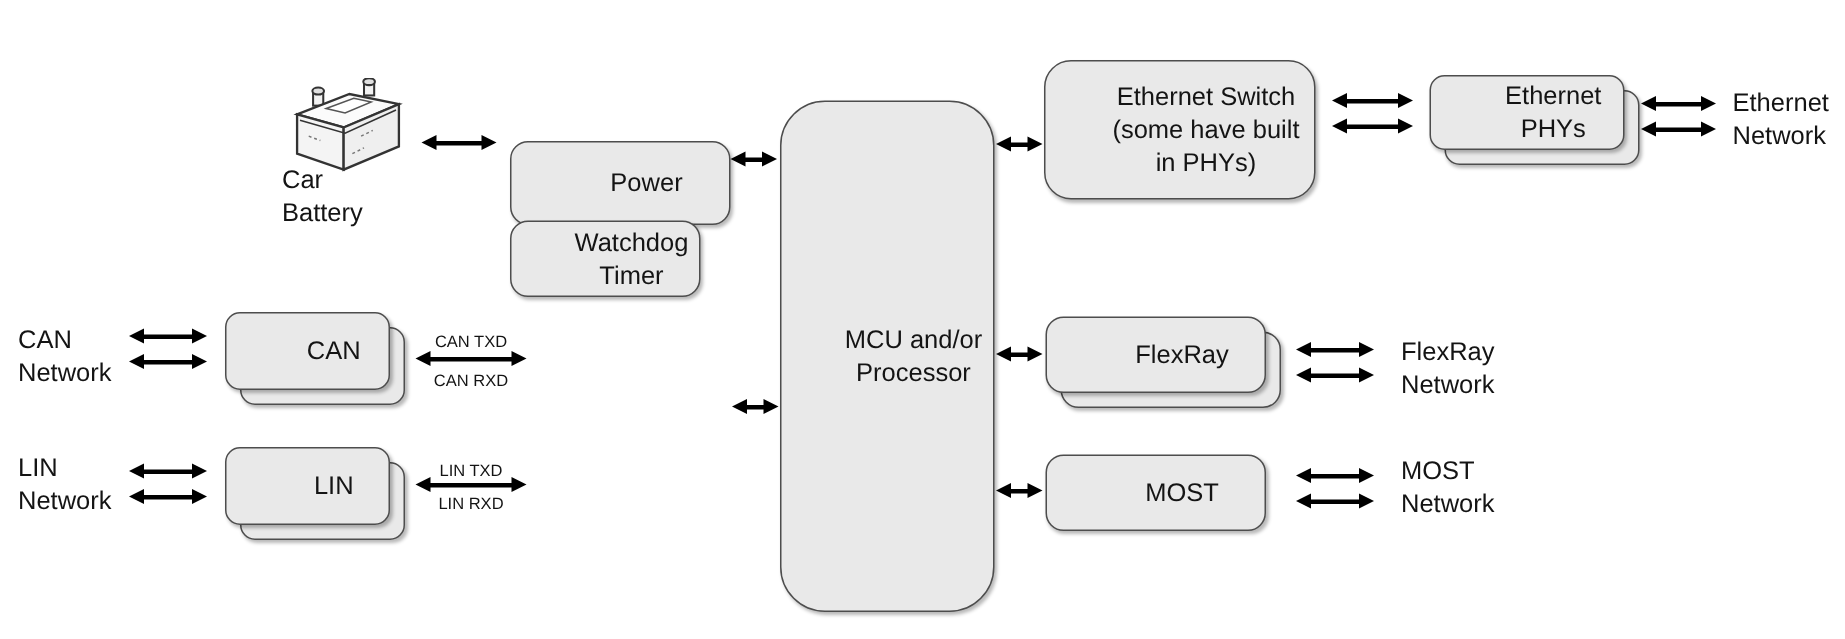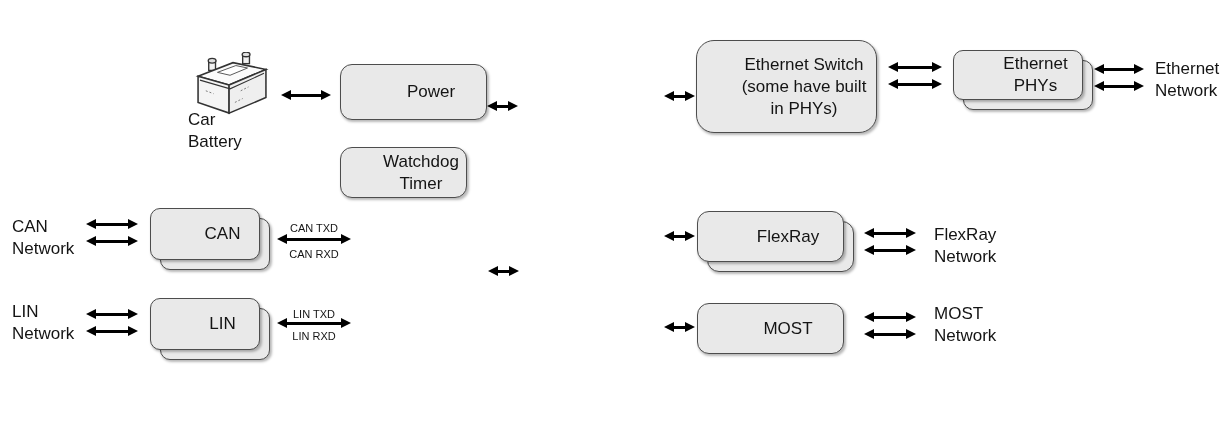--- a/index.html
+++ b/index.html
@@ -59,25 +59,27 @@
 Network</div>
   <div class="lbl" style="left:12px;top:301px">LIN
 Network</div>
 
   <div class="box" style="left:160px;top:218px;width:110px;height:52px;border-radius:10px"></div>
   <div class="box" style="left:150px;top:208px;width:110px;height:52px;border-radius:10px">CAN</div>
 
   <div class="box" style="left:160px;top:308px;width:110px;height:52px;border-radius:10px"></div>
   <div class="box" style="left:150px;top:298px;width:110px;height:52px;border-radius:10px">LIN</div>
 
-  <div class="box" style="left:340px;top:64px;width:147px;height:56px">Power</div>
+  <div class="box" style="left:340px;top:94px;width:147px;height:56px">Power</div>
   <div class="box" style="left:340px;top:147px;width:127px;height:51px">Watchdog
 Timer</div>
 
 
+  <div class="box" style="left:520px;top:67px;width:143px;height:341px;border-radius:30px">MCU and/or
+Processor</div>
 
   <div class="box" style="left:696px;top:40px;width:181px;height:93px;border-radius:18px">Ethernet Switch
 (some have built
 in PHYs)</div>
 
   <div class="box" style="left:963px;top:60px;width:130px;height:50px;border-radius:10px"></div>
   <div class="box" style="left:953px;top:50px;width:130px;height:50px;border-radius:10px">Ethernet
 PHYs</div>
 
   <div class="box" style="left:707px;top:221px;width:147px;height:51px"></div>

